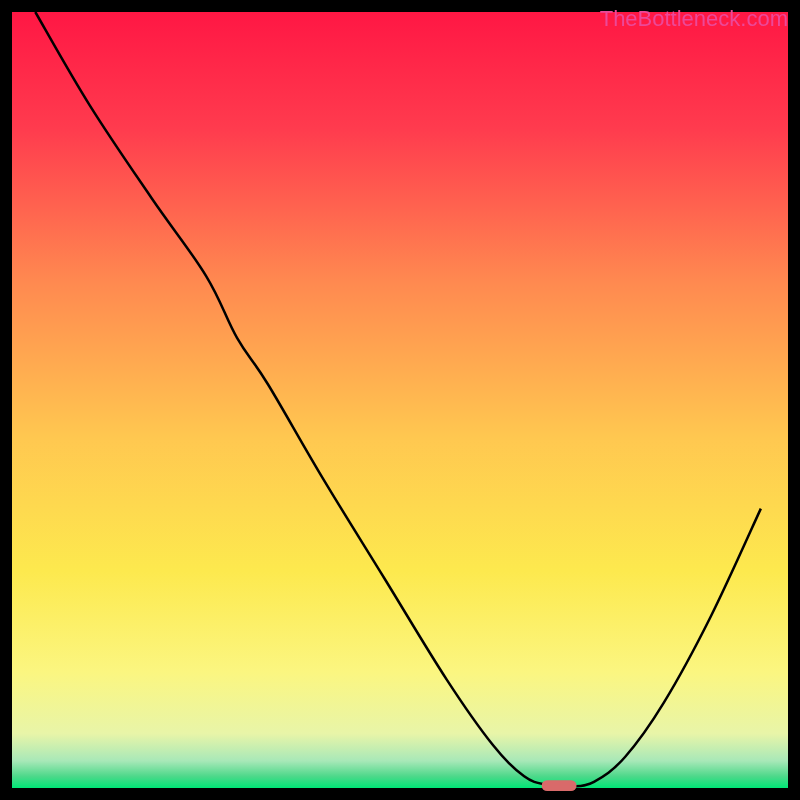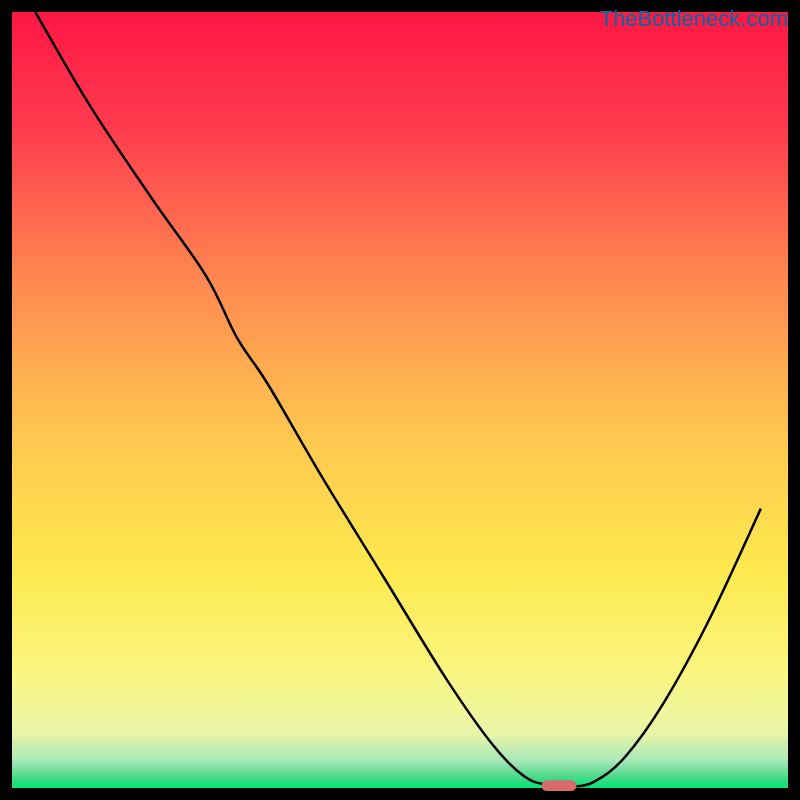--- a/index.html
+++ b/index.html
@@ -12,21 +12,21 @@
     position: relative;
     width: 800px;
     height: 800px;
     margin: 0;
   }
   .watermark {
     position: absolute;
     top: 6px;
     right: 12px;
     font-size: 22px;
-    color: #0369a1;
+    color: #ec4899;
     font-family: Arial, sans-serif;
     z-index: 10;
   }
   svg {
     display: block;
   }
 </style>
 </head>
 <body>
 

